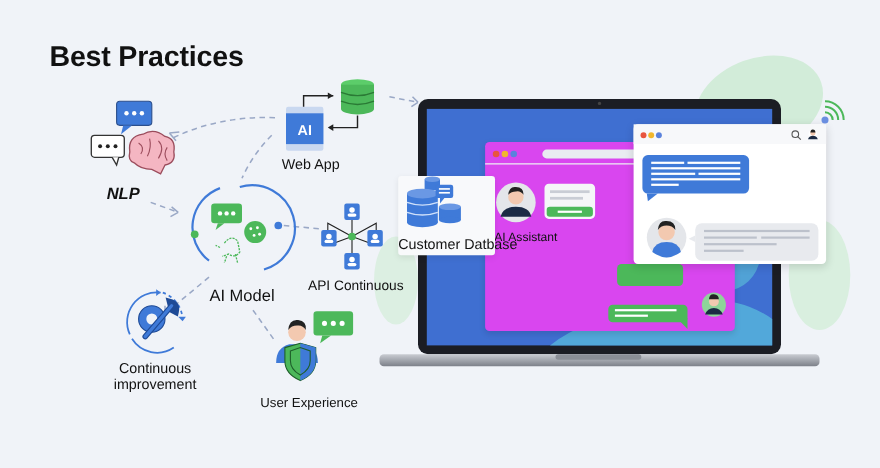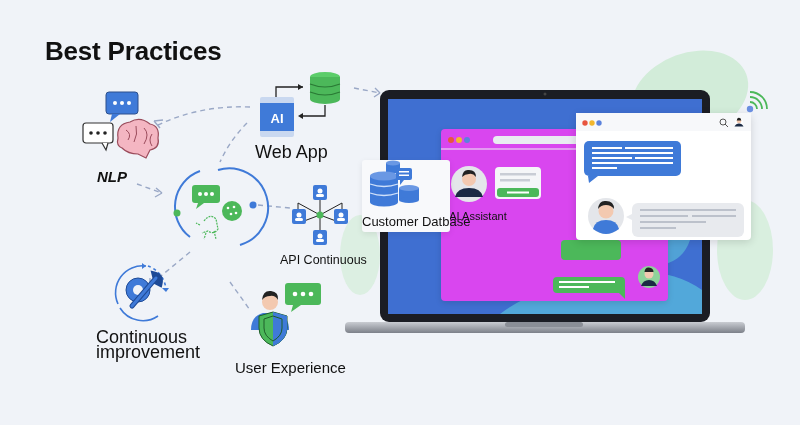--- a/index.html
+++ b/index.html
@@ -1,19 +1,19 @@
 <!DOCTYPE html>
 <html><head>
 <meta charset="utf-8">
 <style>
   html,body{margin:0;padding:0;}
   body{width:800px;height:425px;background:#f0f3f8;position:relative;overflow:hidden;font-family:"Liberation Sans",sans-serif;color:#111;}
   .abs{position:absolute;}
   .title{left:45px;top:36px;font-size:26px;font-weight:bold;letter-spacing:-0.2px;}
-  .lbl{font-size:18px;color:#111;text-align:center;white-space:nowrap;}
+  .lbl{font-size:13px;color:#111;text-align:center;white-space:nowrap;}
   svg{position:absolute;overflow:visible;}
 </style>
 </head>
 <body>
 
 <svg width="800" height="425" style="left:0;top:0">
   <ellipse cx="690" cy="95" rx="60" ry="42" fill="#d2ecd9" transform="rotate(-20 690 95)"></ellipse>
   <ellipse cx="745" cy="250" rx="28" ry="50" fill="#d9efdf"></ellipse>
   <ellipse cx="360" cy="255" rx="20" ry="40" fill="#dcefe2"></ellipse>
 </svg>
@@ -84,20 +84,21 @@
     <circle cx="30" cy="29" r="2" fill="#fff"></circle>
       <circle cx="36" cy="29" r="2" fill="#fff"></circle>
       <circle cx="42" cy="29" r="2" fill="#fff"></circle>
     <circle cx="62" cy="46" r="10" fill="#4cb85a"></circle>
     <circle cx="58" cy="43" r="1.3" fill="#fff"></circle>
       <circle cx="64" cy="42" r="1.3" fill="#fff"></circle>
       <circle cx="61" cy="49" r="1.3" fill="#fff"></circle>
       <circle cx="66" cy="48" r="1.3" fill="#fff"></circle>
     <path d="M34 56 Q40 48 46 54 L48 64 Q44 70 38 66 L32 68 M44 66 L46 74 M36 68 L34 74 M30 60 L26 58" fill="none" stroke="#4cb85a" stroke-width="1.2" stroke-dasharray="2 1"></path>
   </svg>
+  <div class="abs lbl" style="left:15px;top:96px;width:80px;font-size:15px;">AI Model</div>
 </div>
 
 <div class="abs" style="left:280px;top:185px;width:90px;height:85px;">
   <svg width="90" height="65" style="left:0;top:0">
     <g stroke="#222" stroke-width="1" fill="none">
       <path d="M40 30 L40 12 M40 30 L40 48 M40 30 L18 18 L18 24 M40 30 L62 18 L62 24 M40 30 L24 36 M40 30 L56 36"></path>
     </g>
     <circle cx="40" cy="30" r="3.5" fill="#4cb85a"></circle>
     <g fill="#3f7ad8">
       <rect x="33" y="0" width="14" height="15" rx="2"></rect>
@@ -142,21 +143,21 @@
     <circle cx="60" cy="14" r="2.3" fill="#fff"></circle>
       <circle cx="68" cy="14" r="2.3" fill="#fff"></circle>
       <circle cx="76" cy="14" r="2.3" fill="#fff"></circle>
     <circle cx="35" cy="22" r="8" fill="#f3c9b0"></circle>
     <path d="M27 20 Q28 10 36 11 Q44 12 43 20 Q40 15 35 16 Q30 16 27 20 Z" fill="#222"></path>
     <path d="M16 50 Q16 36 28 33 L42 33 Q54 36 54 50 Z" fill="#3f7ad8"></path>
     <path d="M24 36 L38 32 L52 36 L52 48 Q52 60 38 66 Q24 60 24 48 Z" fill="#4cb85a" stroke="#1e5e2a" stroke-width="1"></path>
     <path d="M38 32 L52 36 L52 48 Q52 60 38 66 Z" fill="#3f7ad8"></path>
     <path d="M29 39 L38 36 L47 39 L47 48 Q47 56 38 61 Q29 56 29 48 Z" fill="none" stroke="#1e5e2a" stroke-width="1"></path>
   </svg>
-  <div class="abs lbl" style="left:0;top:79px;width:92px;font-size:15px;">User Experience</div>
+  <div class="abs lbl" style="left:0;top:79px;width:92px;font-size:12px;">User Experience</div>
 </div>
 
 <div class="abs" style="left:340px;top:90px;width:430px;height:250px;">
   <svg width="430" height="250" style="left:0;top:0">
     <defs>
       <linearGradient id="base" x1="0" y1="0" x2="0" y2="1">
         <stop offset="0" stop-color="#c9ccd2"></stop>
           <stop offset="1" stop-color="#7c8089"></stop>
       </linearGradient>
     </defs>

